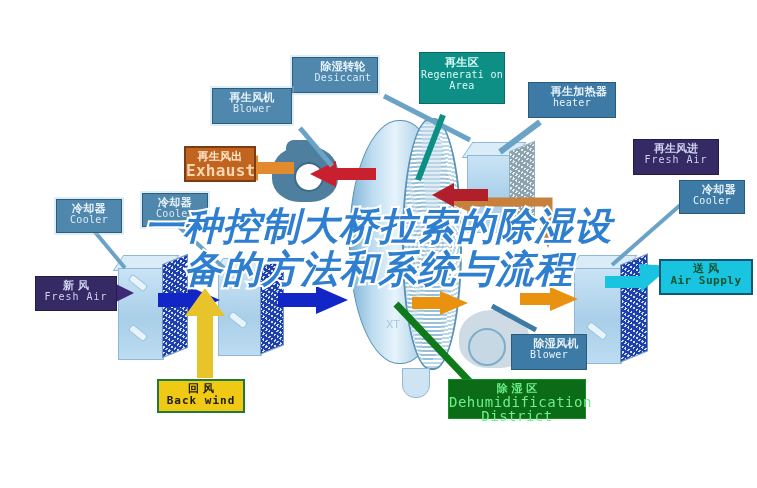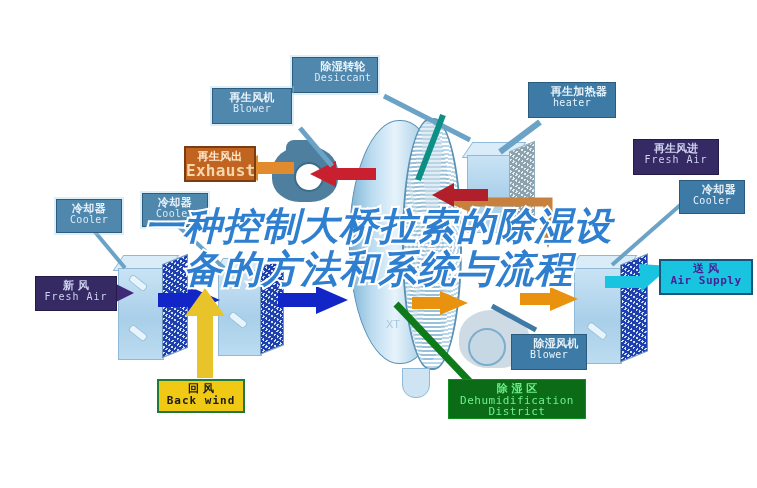--- a/index.html
+++ b/index.html
@@ -38,24 +38,24 @@
   .lbl-orange .en{font-size:16px;font-weight:bold;color:#f6d7ad;}
 
   
   .lbl-yellow{background:#f0c915;border:2px solid #1f7a3a;color:#1b1b1b;}
   .lbl-yellow .cn{font-size:11px;letter-spacing:10px;}
   .lbl-yellow .en{font-size:11px;font-weight:bold;letter-spacing:1px;}
 
   
   .lbl-green{background:#0b6b16;border:1px solid #0f8f20;color:#6ef08a;}
   .lbl-green .cn{font-size:11px;letter-spacing:12px;}
-  .lbl-green .en{font-size:11px;letter-spacing:.5px;text-align:center;}
-
-  
-  .lbl-cyan{background:#19c4e0;border:2px solid #15557a;color:#4c1d95;}
+  .lbl-green .en{font-size:14px;letter-spacing:.5px;text-align:center;}
+
+  
+  .lbl-cyan{background:#19c4e0;border:2px solid #15557a;color:#14532d;}
   .lbl-cyan .cn{font-size:11px;font-weight:bold;letter-spacing:7px;}
   .lbl-cyan .en{font-size:11px;font-weight:bold;letter-spacing:.5px;}
 
   .box3d{position:absolute;}
   .box-face{position:absolute;background:linear-gradient(180deg,#c9e3f5 0%,#a9cfe9 55%,#bcdcf1 100%);
             border:1px solid #8fb9d6;}
   .box-top{position:absolute;background:#d9ecf8;border:1px solid #8fb9d6;}
   .mesh{position:absolute;background:
         repeating-linear-gradient(45deg,#1f3fb0 0 2px,transparent 2px 4px),
         repeating-linear-gradient(-45deg,#1f3fb0 0 2px,transparent 2px 4px),
@@ -228,20 +228,24 @@
   <div class="label lbl-blue" style="left:292px;top:57px;width:86px;height:36px;padding-top:3px;padding-left:16px;">
     <span class="cn">除湿转轮</span>
     <span class="en">Desiccant</span>
   </div>
 
   <div class="label lbl-blue" style="left:212px;top:88px;width:80px;height:36px;padding-top:3px;">
     <span class="cn">再生风机</span>
     <span class="en">Blower</span>
   </div>
 
+  <div class="label lbl-teal" style="left:419px;top:52px;width:86px;height:52px;padding-top:4px;">
+    <span class="cn">再生区</span>
+    <span class="en" style="line-height:1.15;">Regenerati on Area</span>
+  </div>
 
   <div class="label lbl-blue2" style="left:528px;top:82px;width:88px;height:36px;padding-top:3px;">
     <span class="cn">再生加热器</span>
     <span class="en">heater</span>
   </div>
 
   <div class="label lbl-purple" style="left:600px;top:139px;width:86px;height:36px;padding-top:3px;">
     <span class="cn" style="letter-spacing:0;">再生风进</span>
     <span class="en">Fresh Air</span>
   </div>

